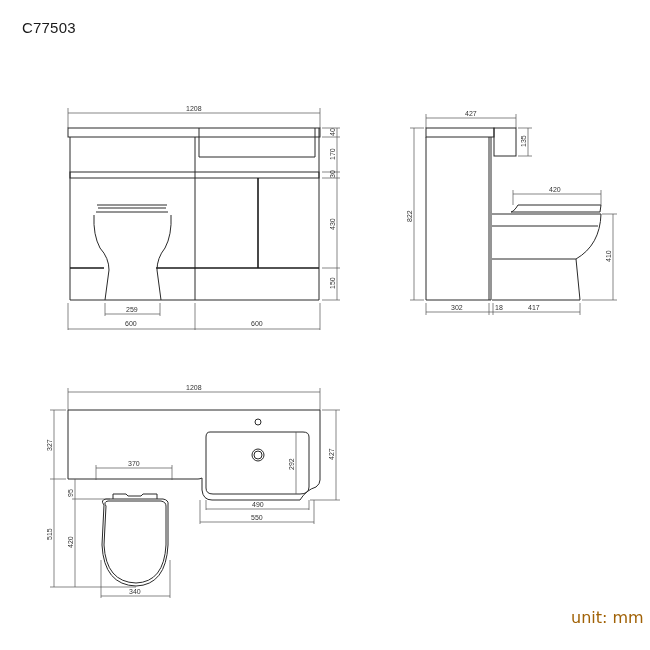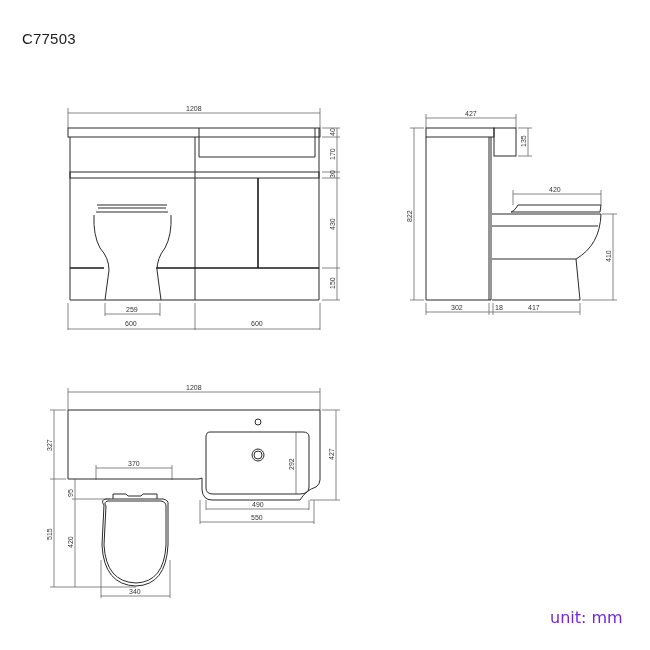--- a/index.html
+++ b/index.html
@@ -1,18 +1,18 @@
 <!DOCTYPE html>
 <html><head>
 <meta charset="utf-8">
 <style>
   html, body { margin: 0; padding: 0; background: #ffffff; }
   body { width: 650px; height: 650px; position: relative; overflow: hidden; font-family: "Liberation Sans", sans-serif; }
-  .code { position: absolute; left: 22px; top: 30px; font-size: 15px; color: #1a1a1a; letter-spacing: 0.2px; }
-  .unit { position: absolute; left: 550px; top: 608px; font-size: 16px; color: #6d28d9; font-family: "DejaVu Sans", sans-serif; }
+  .code { position: absolute; left: 22px; top: 19px; font-size: 15px; color: #1a1a1a; letter-spacing: 0.2px; }
+  .unit { position: absolute; left: 571px; top: 608px; font-size: 16px; color: #a16207; font-family: "DejaVu Sans", sans-serif; }
   svg { position: absolute; left: 0; top: 0; }
   .ln { stroke: #2a2a2a; stroke-width: 1; fill: none; }
   .thk { stroke: #1a1a1a; stroke-width: 1.6; fill: none; }
   .dim { stroke: #555; stroke-width: 0.7; fill: none; }
   .dt { font-family: "Liberation Sans", sans-serif; font-size: 7px; fill: #333; }
 </style>
 </head>
 <body>
 
 <div class="code">C77503</div>

